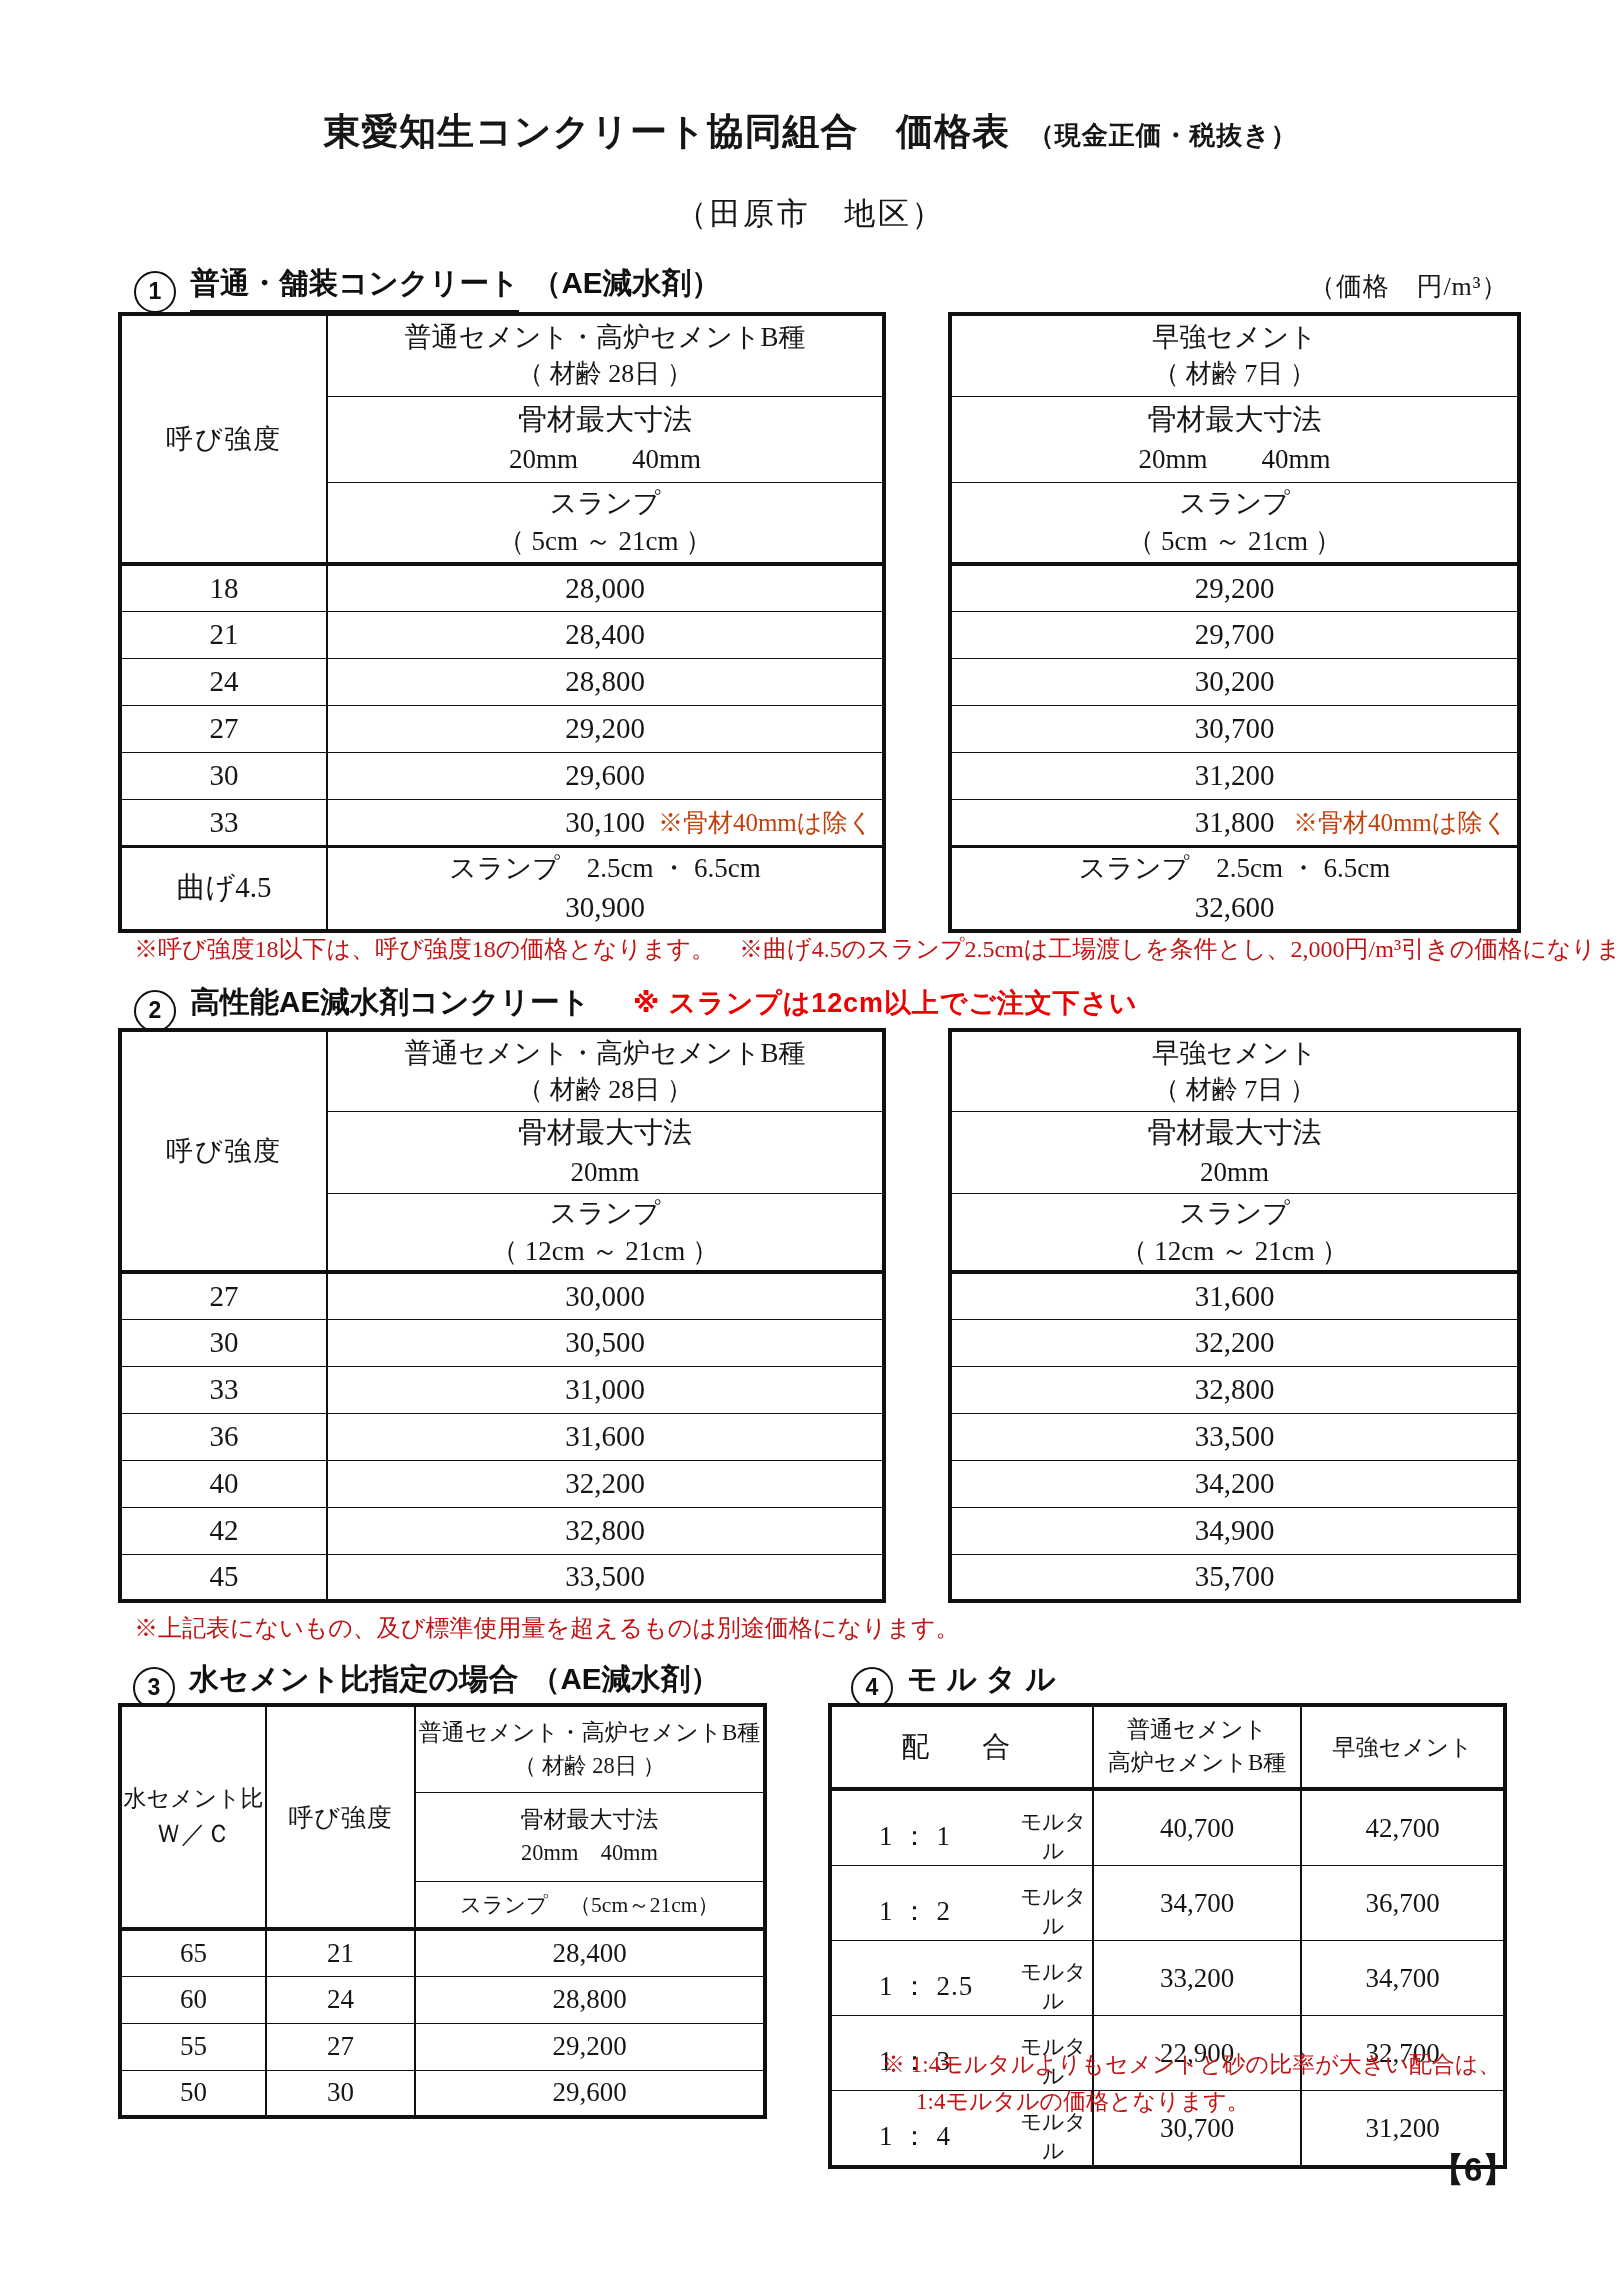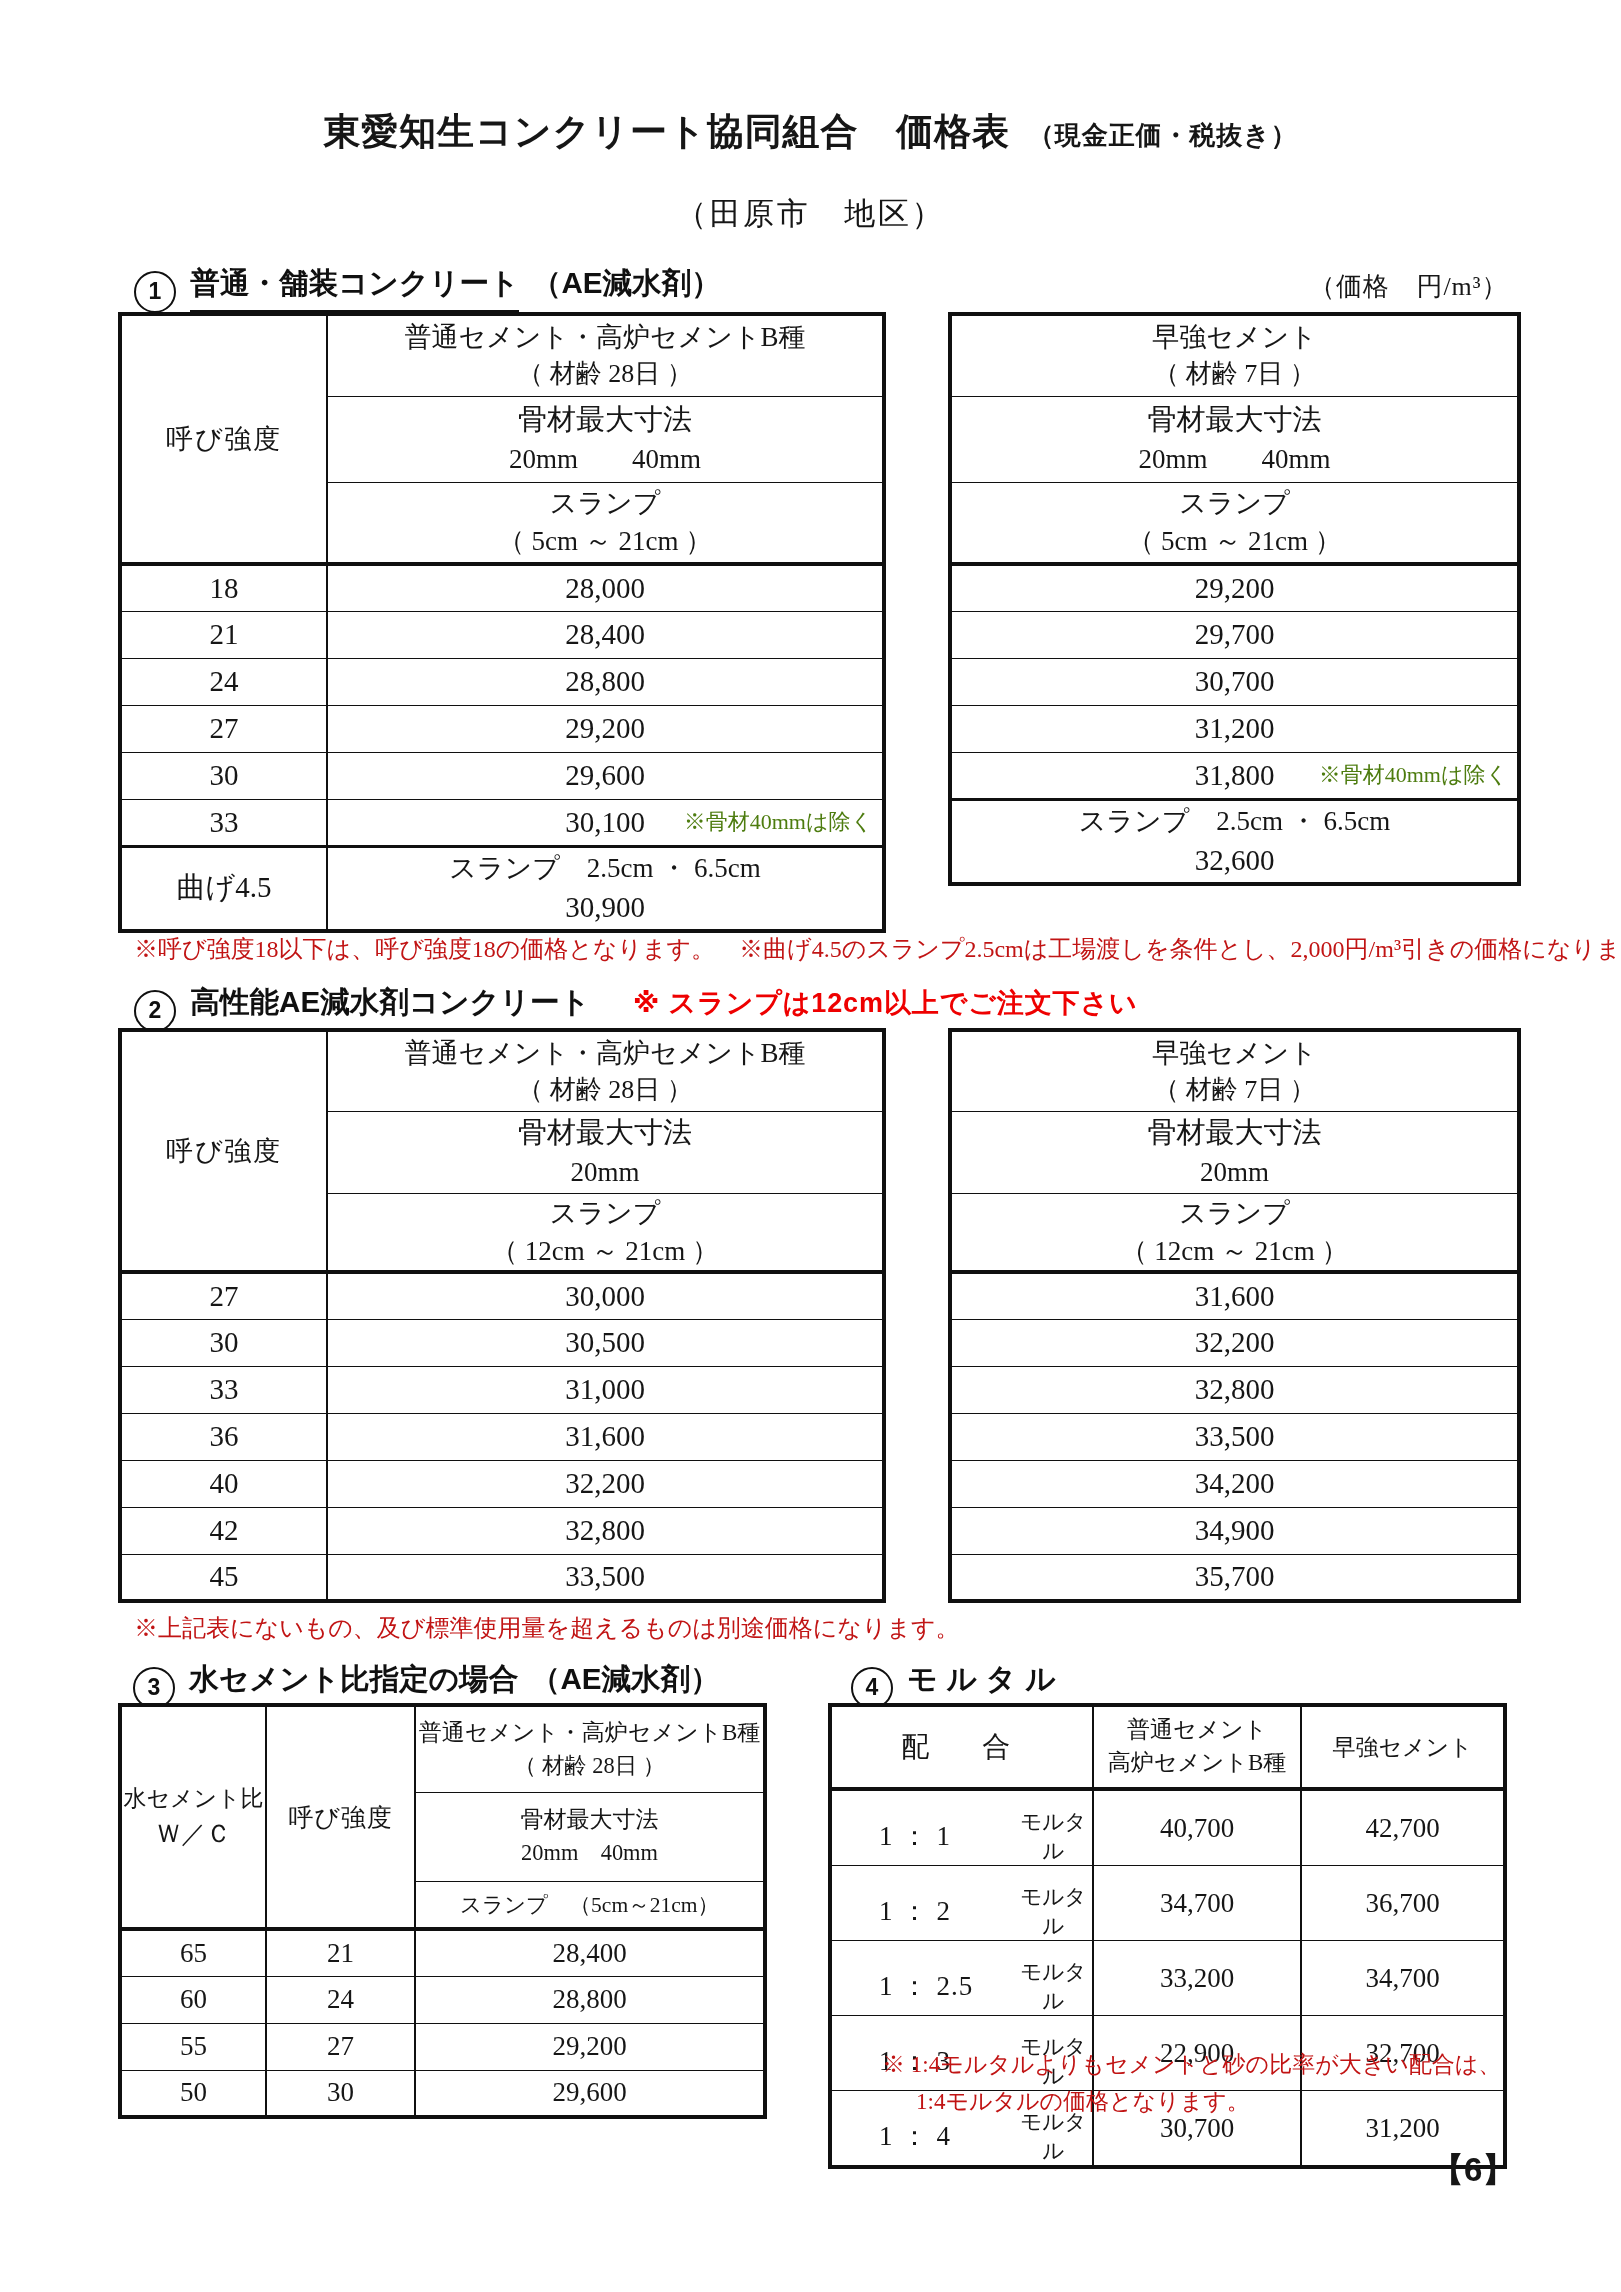--- a/index.html
+++ b/index.html
@@ -38,21 +38,21 @@
   .h92{height:82px}.h96{height:86px}.h90{height:81px}.h86{height:77px}
   .h52{height:47px}.h53{height:47px}.h95{height:85px}.h97{height:87px}
   .h99{height:89px}.h54{height:48px}.h94{height:84px}
 
   .f24{font-size:21.5px}.f25{font-size:22.4px}.f26{font-size:23px}.f28{font-size:25px}
   .f29{font-size:26px}.f30{font-size:27px}.f32{font-size:29px}
   .ls1{letter-spacing:0.9px}.ls2{letter-spacing:1.8px}
   .hl{line-height:1.42;}
   td.rel{position:relative;}
   .cellnote{position:absolute;right:9px;top:50%;transform:translateY(-50%);
-    color:#4d7c0f;font-size:22px;white-space:nowrap;}
+    color:#c2410c;font-size:25px;white-space:nowrap;}
 
   .redline{color:#c11414;font-size:24px;white-space:nowrap;letter-spacing:0px;}
   .warn{color:#ee0000;font-family:"Liberation Sans","DejaVu Sans",sans-serif;
     font-weight:bold;font-size:27px;margin-left:43px;letter-spacing:0.9px;}
   .footnote4{color:#c11414;font-size:23px;line-height:1.6;white-space:nowrap;}
   .fn4-l2{margin-left:34px;}
   .pageno{font-family:"Liberation Sans","DejaVu Sans",sans-serif;font-weight:bold;font-size:33px;}
 
   .ratio-cell{display:flex;align-items:center;padding-left:47px;box-sizing:border-box;margin-top:16px;}
   .ratio{font-size:27px;width:154px;text-align:left;letter-spacing:0.9px;}
@@ -156,20 +156,23 @@
         <div class="hl f30">（ 5cm ～ 21cm ）</div>
       </td>
     </tr>
     <tr class="h52">
           <td class="f32">29,200</td>
         </tr>
     <tr class="h52">
           <td class="f32">29,700</td>
         </tr>
     <tr class="h52">
+          <td class="f32">30,200</td>
+        </tr>
+    <tr class="h52">
           <td class="f32">30,700</td>
         </tr>
     <tr class="h52">
           <td class="f32">31,200</td>
         </tr>
     <tr class="h52">
       <td class="rel f32">
         <span>31,800</span>
         <span class="cellnote">※骨材40mmは除く</span>
       </td>

